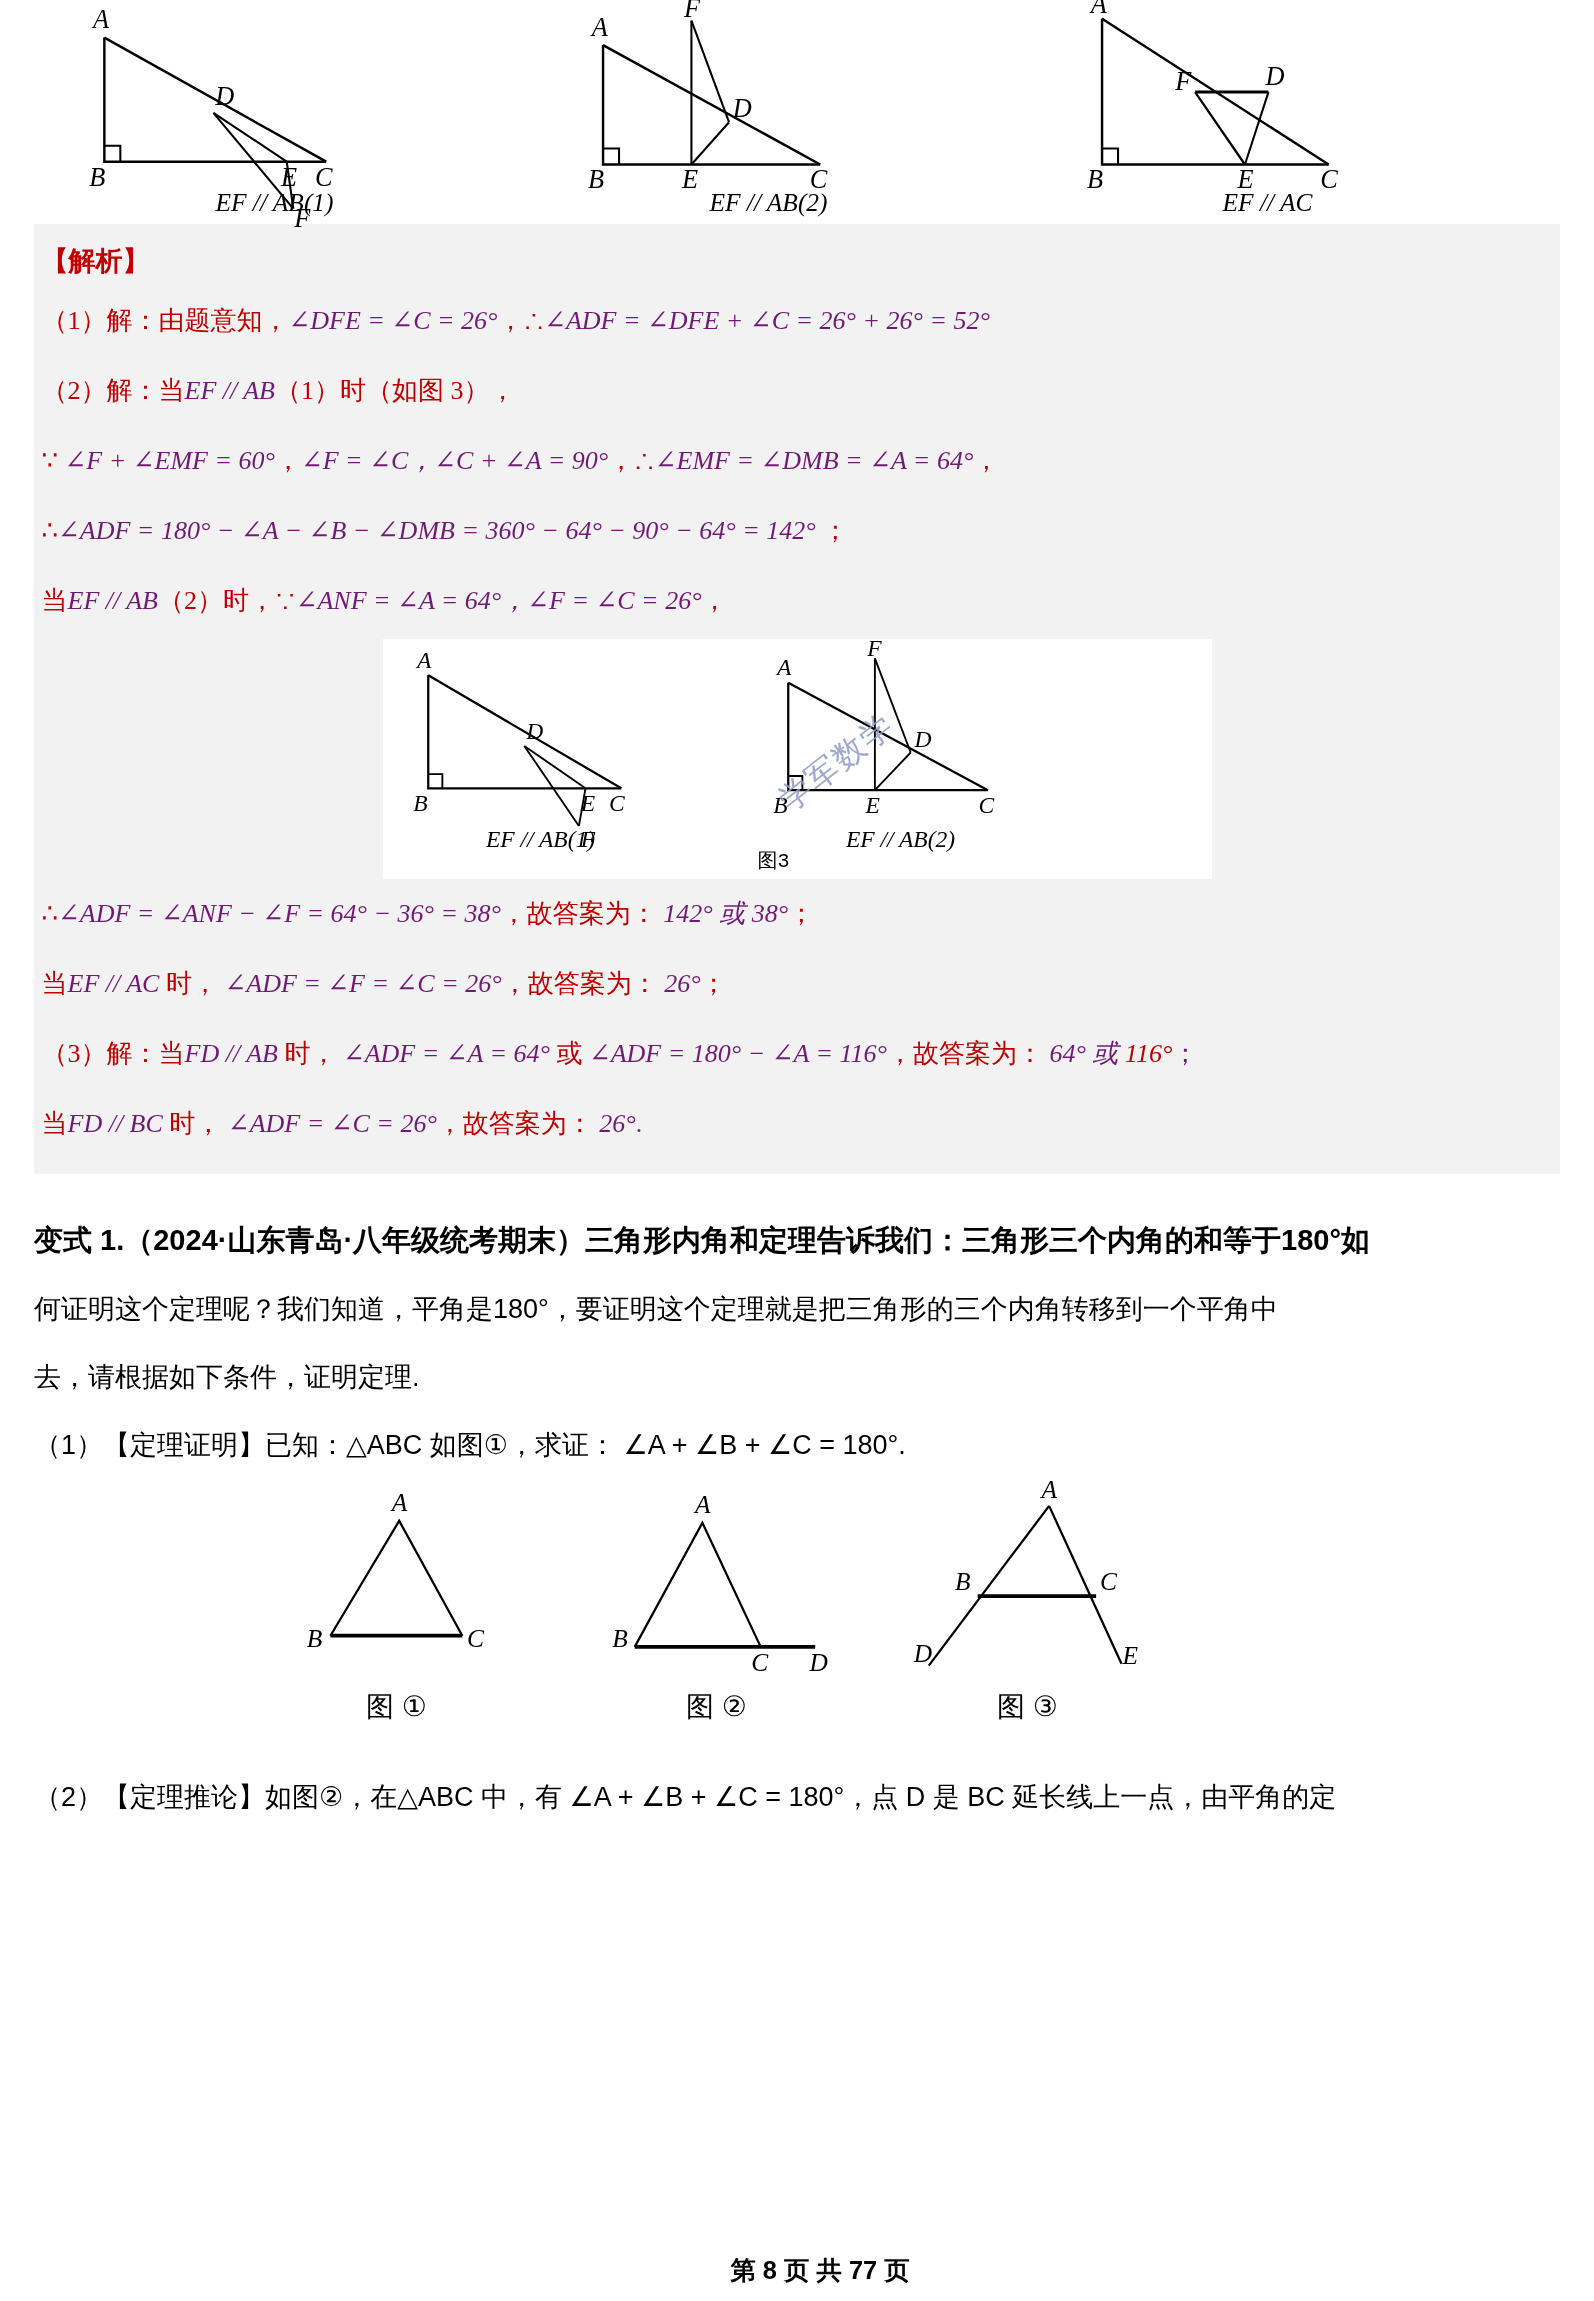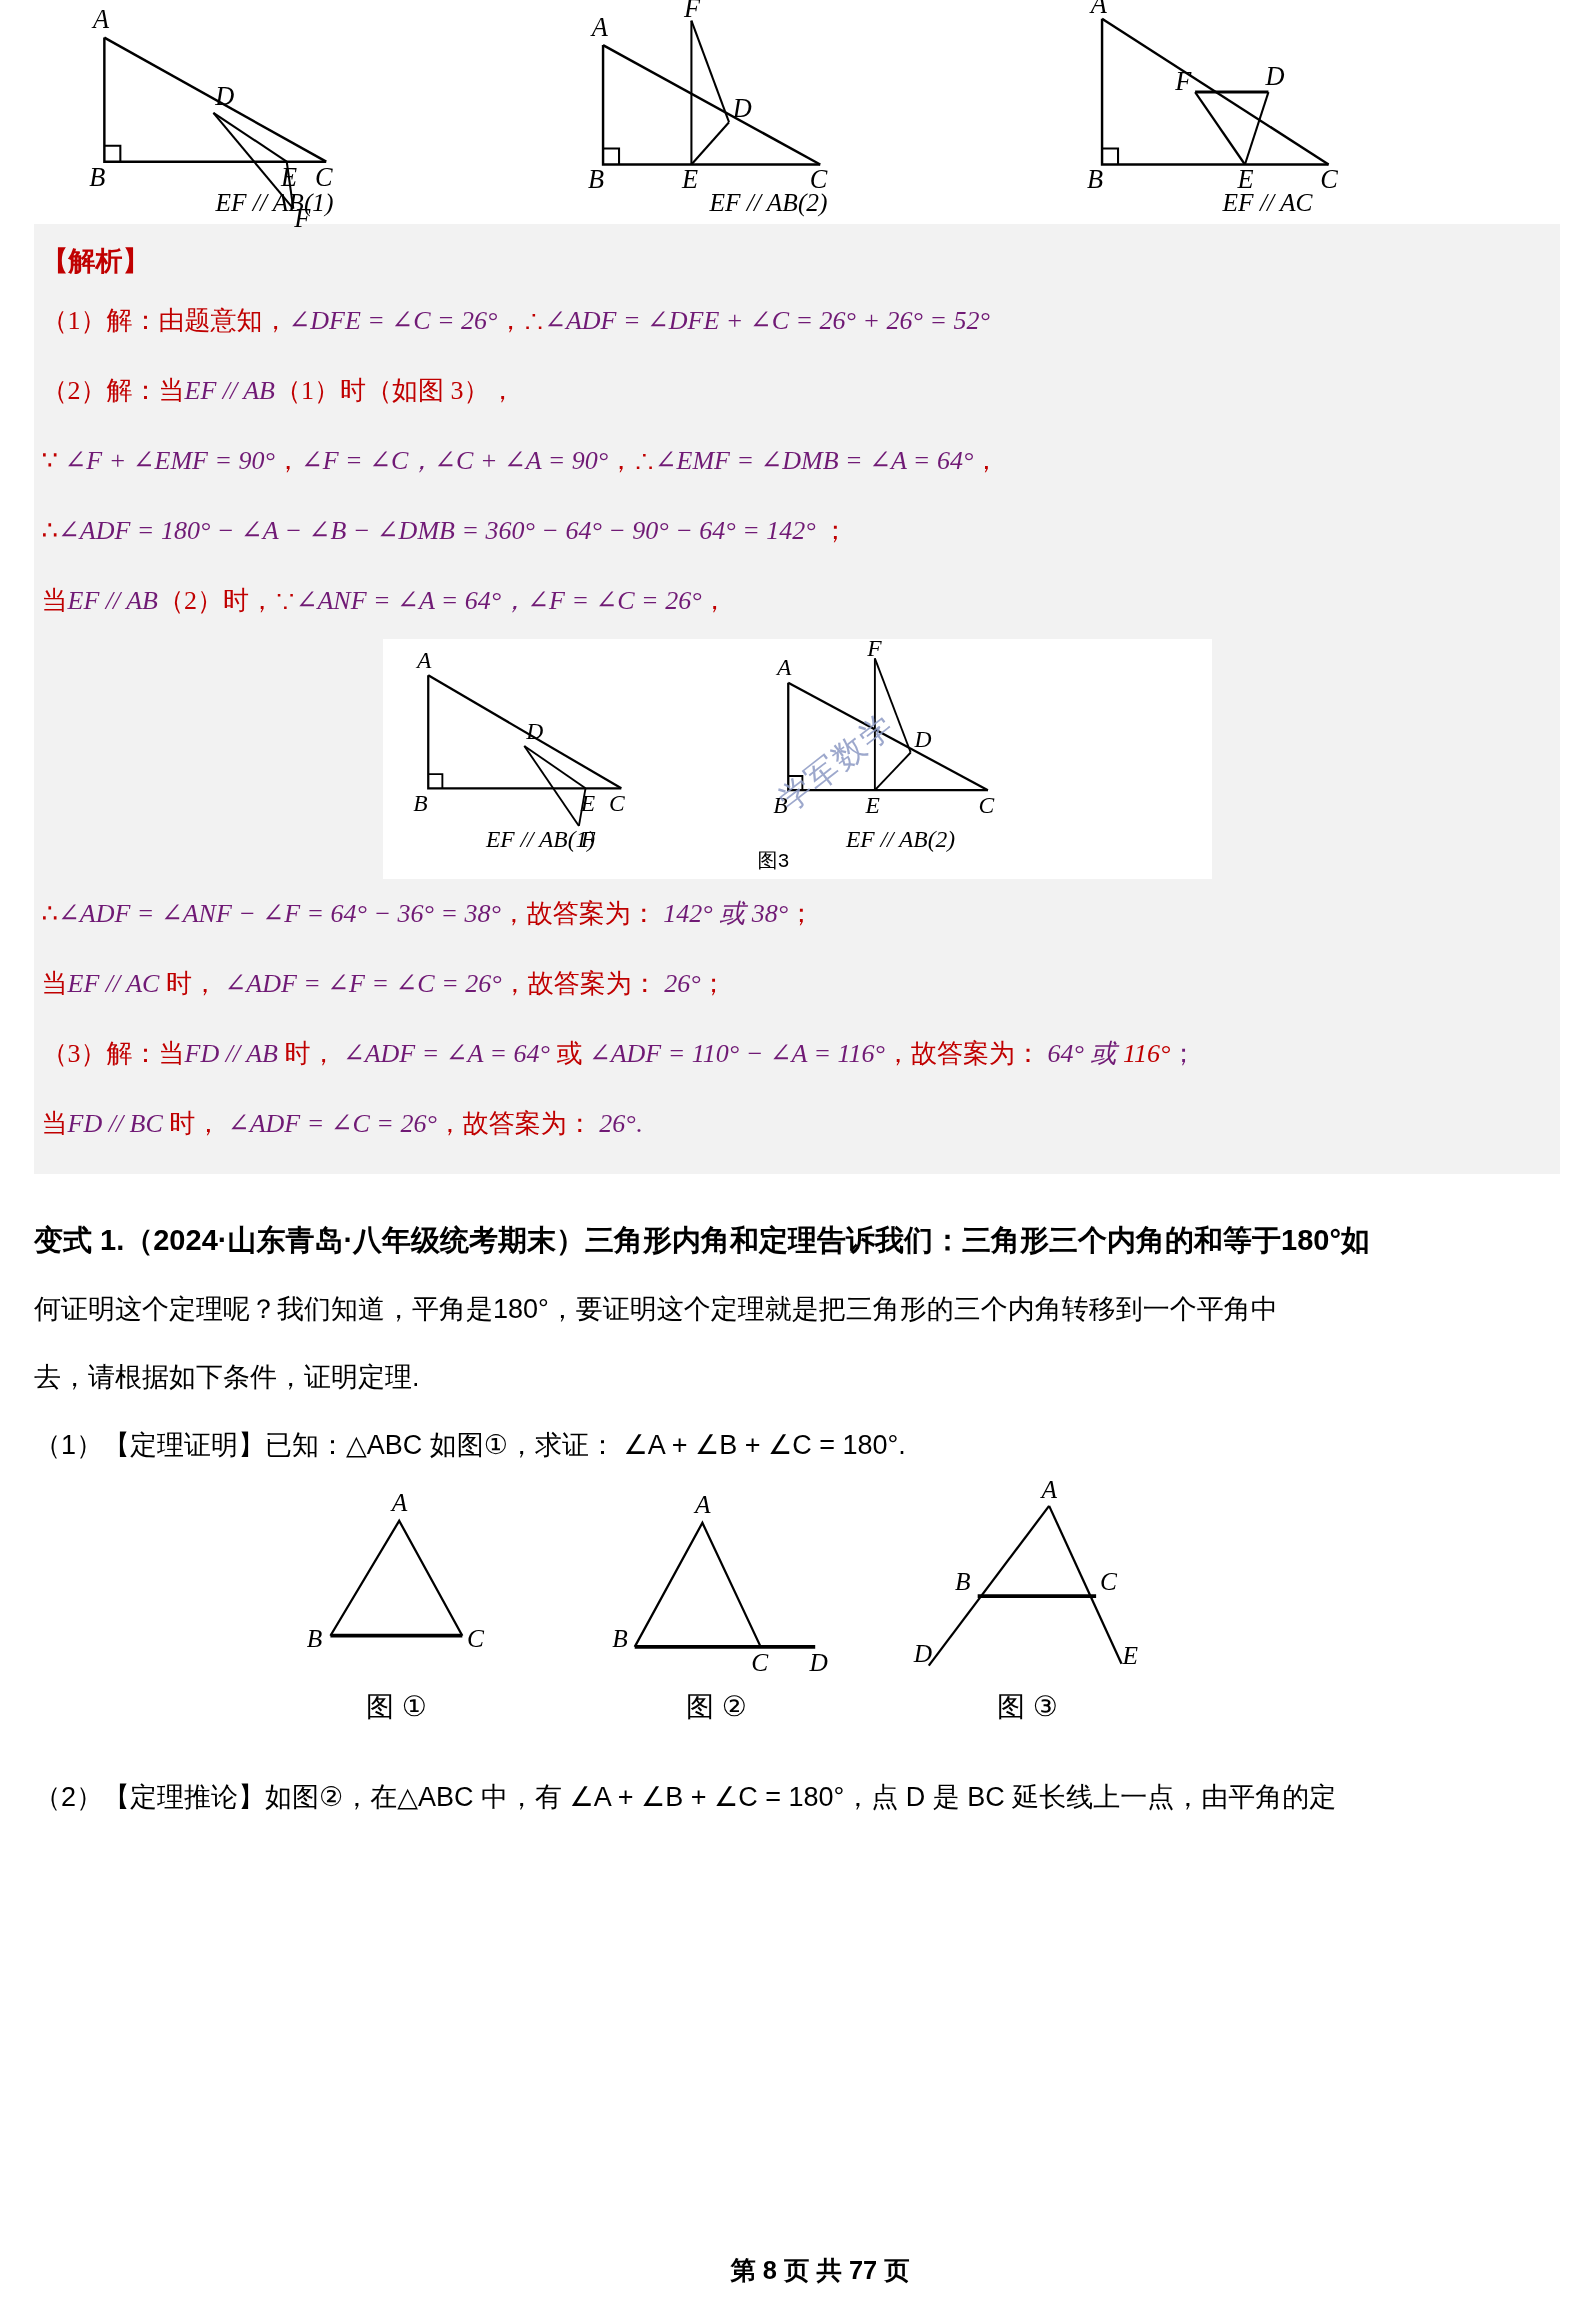--- a/index.html
+++ b/index.html
@@ -212,21 +212,21 @@
 
     <div class="an-line">
       <span class="red">（1）解：由题意知，</span><span class="math blk">∠DFE = ∠C = 26°</span><span class="red">，∴</span><span class="math blk">∠ADF = ∠DFE + ∠C = 26° + 26° = 52°</span>
     </div>
 
     <div class="an-line">
       <span class="red">（2）解：当</span><span class="math blk">EF // AB</span><span class="red">（1）时（如图 3），</span>
     </div>
 
     <div class="an-line">
-      <span class="red">∵</span> <span class="math blk">∠F + ∠EMF = 90°</span><span class="red">，</span><span class="math blk">∠F = ∠C，∠C + ∠A = 90°</span><span class="red">，∴</span><span class="math blk">∠EMF = ∠DMB = ∠A = 64°</span><span class="red">，</span>
+      <span class="red">∵</span> <span class="math blk">∠F + ∠EMF = 60°</span><span class="red">，</span><span class="math blk">∠F = ∠C，∠C + ∠A = 90°</span><span class="red">，∴</span><span class="math blk">∠EMF = ∠DMB = ∠A = 64°</span><span class="red">，</span>
     </div>
 
     <div class="an-line">
       <span class="red">∴</span><span class="math blk">∠ADF = 180° − ∠A − ∠B − ∠DMB = 360° − 64° − 90° − 64° = 142°</span>&nbsp;<span class="red">；</span>
     </div>
 
     <div class="an-line">
       <span class="red">当</span><span class="math blk">EF // AB</span><span class="red">（2）时，∵</span><span class="math blk">∠ANF = ∠A = 64°，∠F = ∠C = 26°</span><span class="red">，</span>
     </div>
 
@@ -275,21 +275,21 @@
 
     <div class="an-line">
       <span class="red">∴</span><span class="math blk">∠ADF = ∠ANF − ∠F = 64° − 36° = 38°</span><span class="red">，故答案为：</span>&nbsp;<span class="math blk">142° 或 38°</span><span class="red">；</span>
     </div>
 
     <div class="an-line">
       <span class="red">当</span><span class="math blk">EF // AC</span><span class="red"> 时，</span>&nbsp;<span class="math blk">∠ADF = ∠F = ∠C = 26°</span><span class="red">，故答案为：</span>&nbsp;<span class="math blk">26°</span><span class="red">；</span>
     </div>
 
     <div class="an-line">
-      <span class="red">（3）解：当</span><span class="math blk">FD // AB</span><span class="red"> 时，</span>&nbsp;<span class="math blk">∠ADF = ∠A = 64°</span><span class="red"> 或</span>&nbsp;<span class="math blk">∠ADF = 110° − ∠A = 116°</span><span class="red">，故答案为：</span>&nbsp;<span class="math blk">64° 或</span>&nbsp;<span class="math red">116°</span><span class="blk">；</span>
+      <span class="red">（3）解：当</span><span class="math blk">FD // AB</span><span class="red"> 时，</span>&nbsp;<span class="math blk">∠ADF = ∠A = 64°</span><span class="red"> 或</span>&nbsp;<span class="math blk">∠ADF = 180° − ∠A = 116°</span><span class="red">，故答案为：</span>&nbsp;<span class="math blk">64° 或</span>&nbsp;<span class="math red">116°</span><span class="blk">；</span>
     </div>
 
     <div class="an-line">
       <span class="red">当</span><span class="math blk">FD // BC</span><span class="red"> 时，</span>&nbsp;<span class="math blk">∠ADF = ∠C = 26°</span><span class="red">，故答案为：</span>&nbsp;<span class="math blk">26°</span><span class="blk">.</span>
     </div>
 
   </div>
 
   <div class="qblock">
     <div class="qline"><span class="bold" style="font-size:29px;">变式 1.（2024·山东青岛·八年级统考期末）三角形内角和定理告诉我们：三角形三个内角的和等于180°如</span></div>

